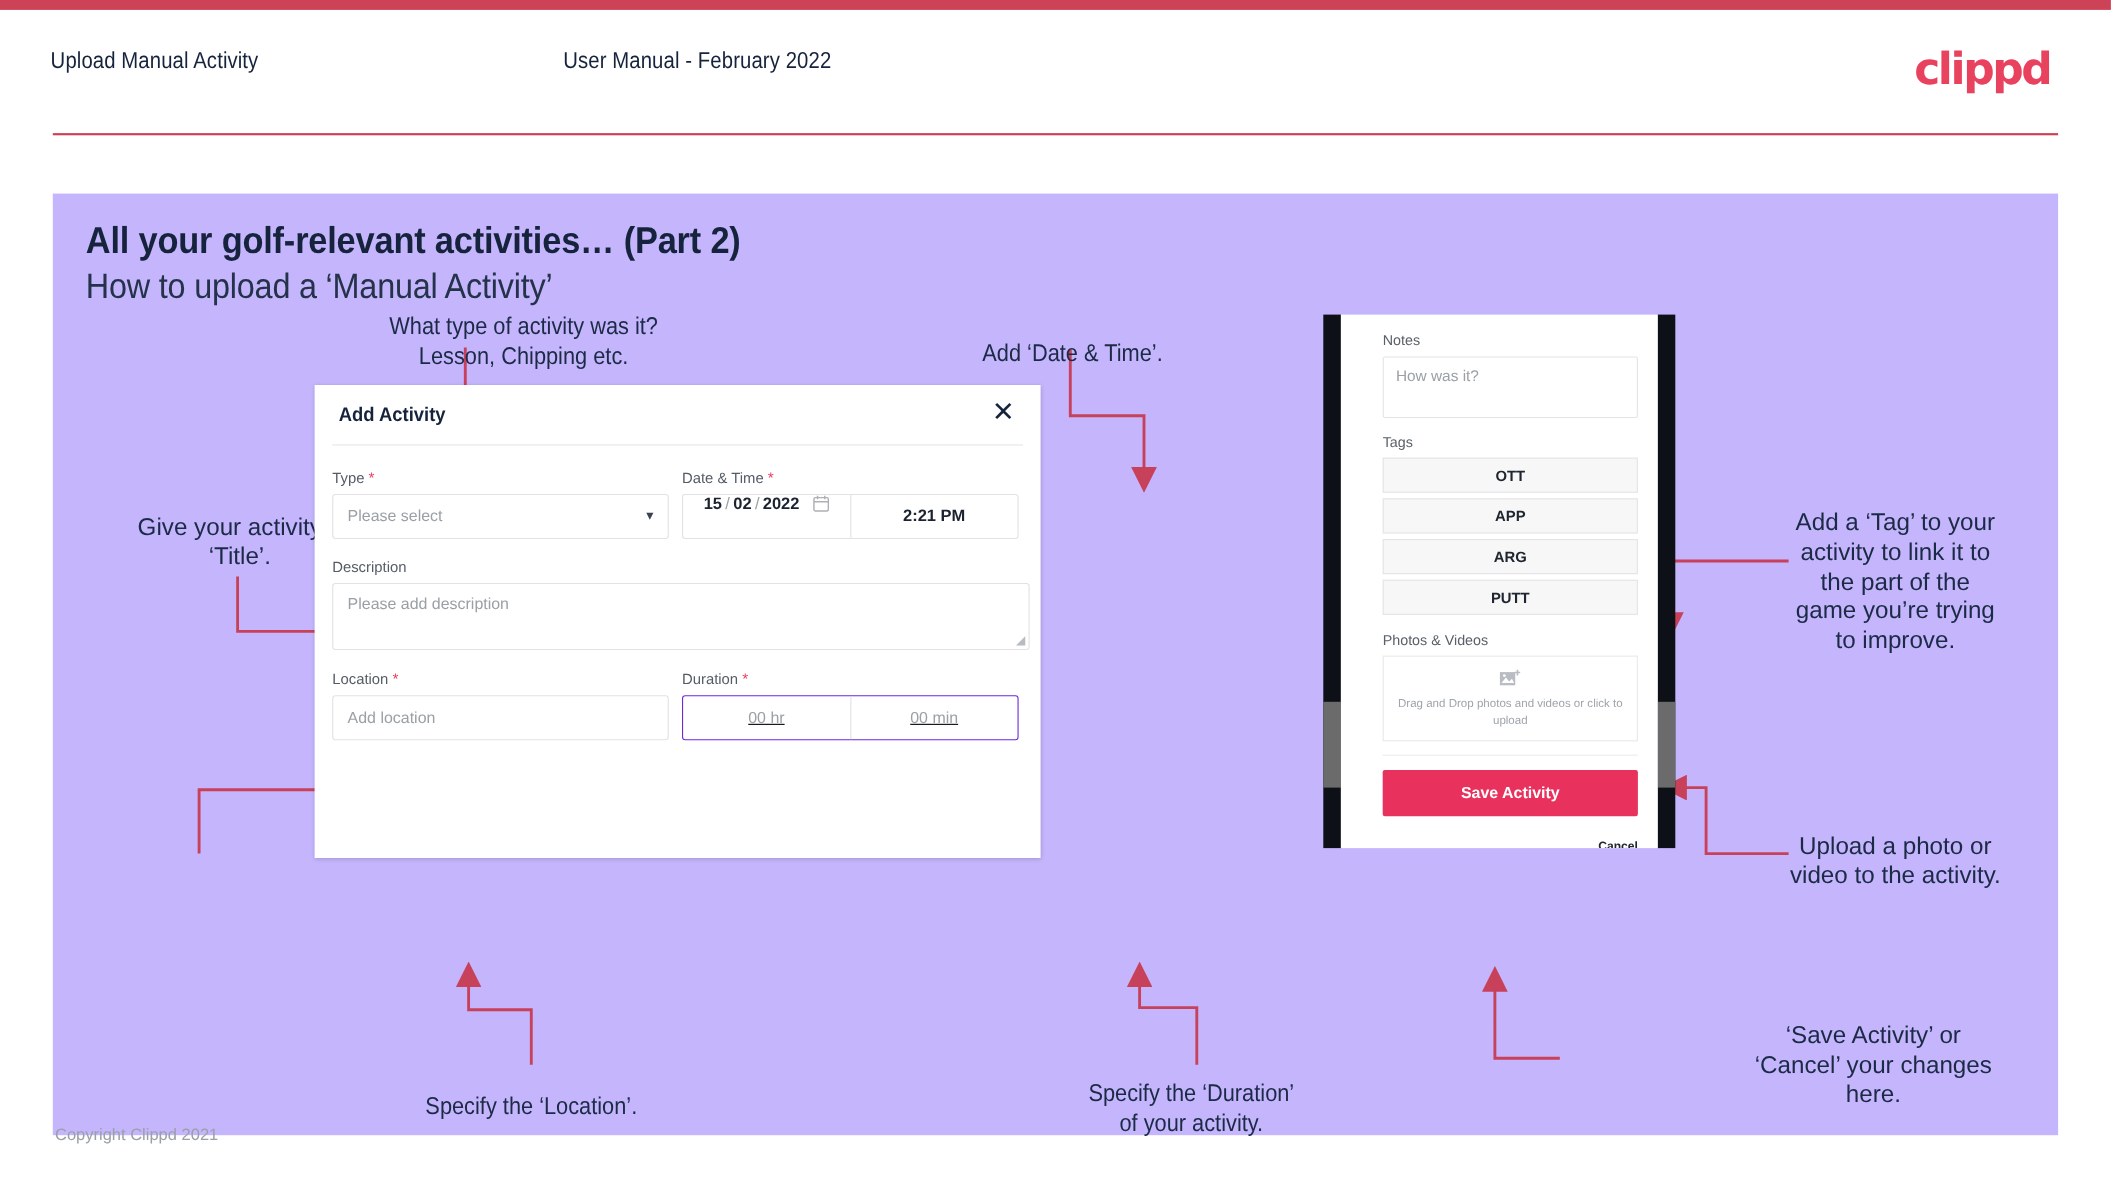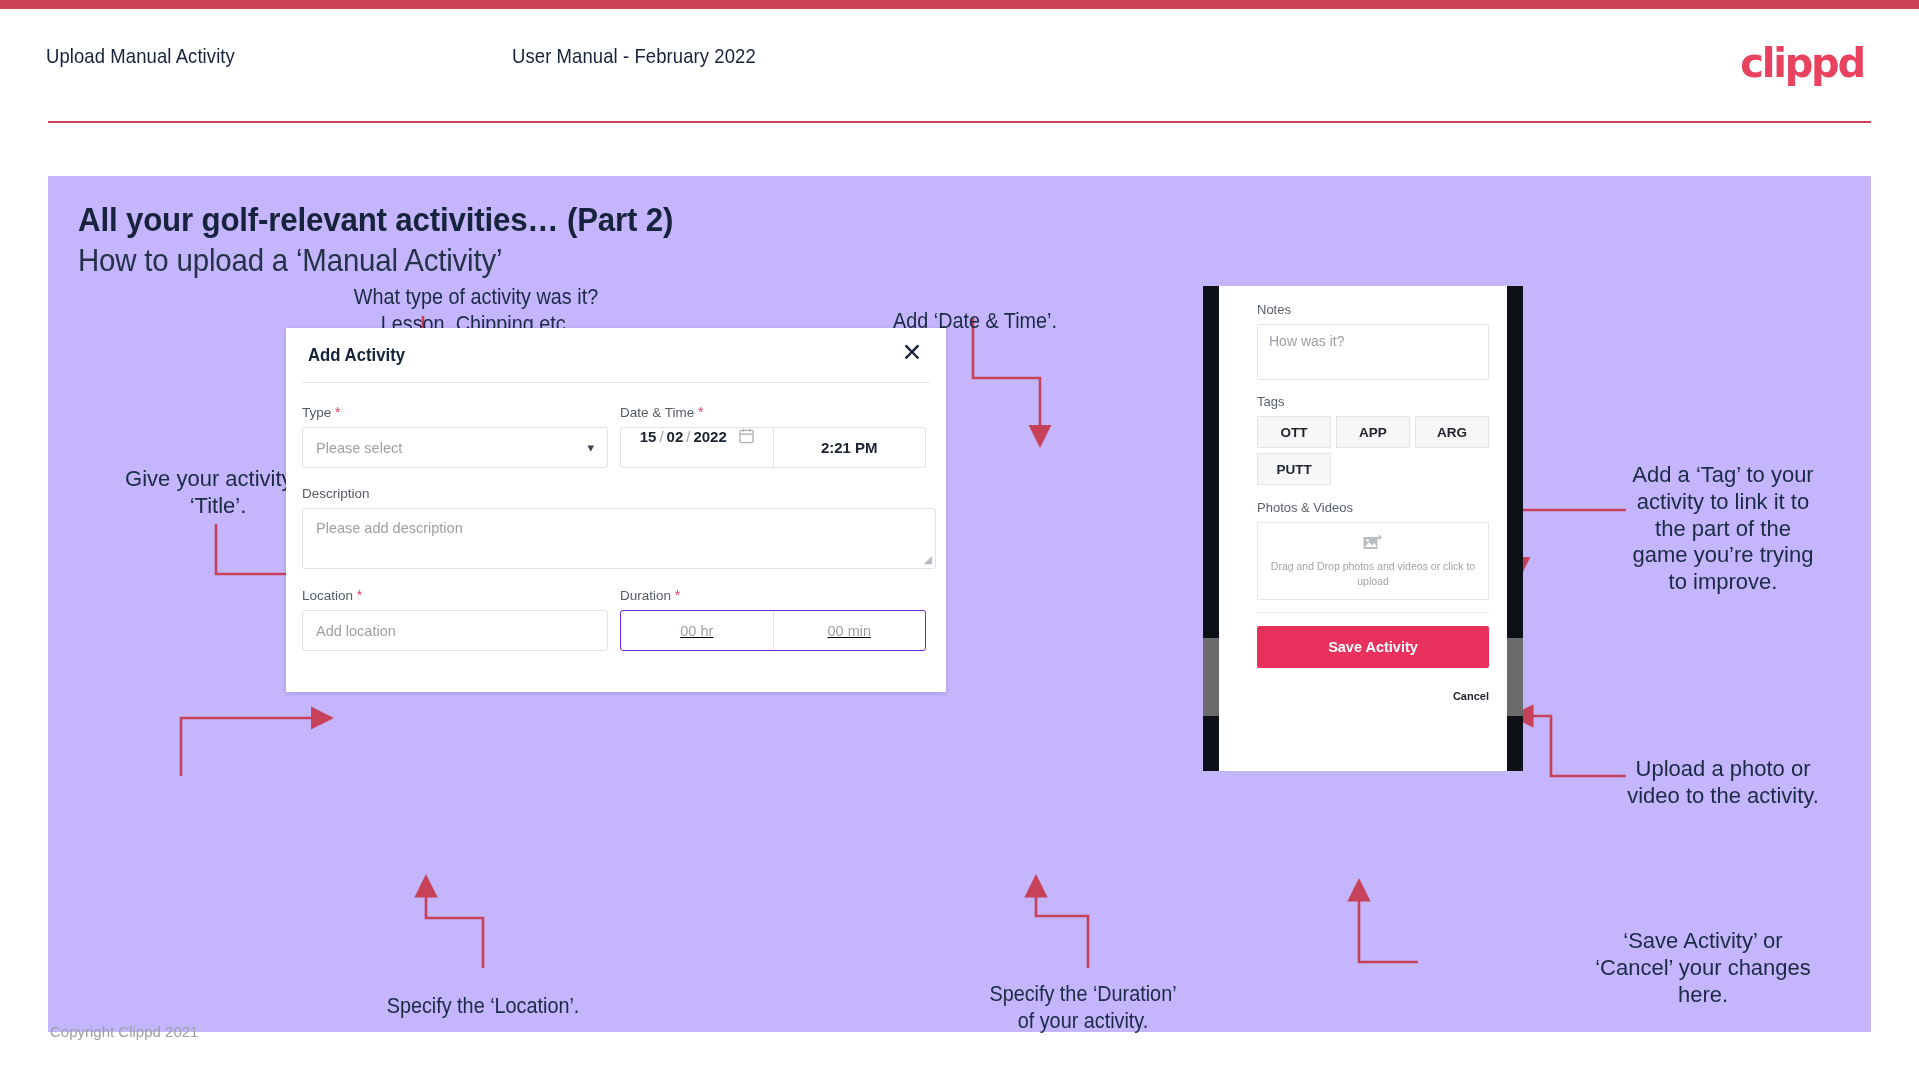--- a/index.html
+++ b/index.html
@@ -74,22 +74,22 @@
   .anno.narrow {
     font-family: "Liberation Sans Narrow","Liberation Sans", sans-serif;
     transform: scaleX(.9); transform-origin: center top;
   }
 
   
   .connectors { position: absolute; left: 0; top: 0; width: 1823px; height: 856px; pointer-events: none; }
 
   
   .dialog {
-    position: absolute; left: 238px; top: 152px;
-    width: 660px; height: 364px;
+    position: absolute; left: 238px; top: 174px;
+    width: 660px; height: 430px;
     background: #ffffff;
     box-shadow: 0 1px 4px rgba(0,0,0,.18);
   }
   .dlg-head {
     position: relative; height: 54px;
     display: flex; align-items: center; padding: 0 22px;
   }
   .dlg-title {
     font-family: "Liberation Sans Narrow","Liberation Sans", sans-serif;
     font-size: 18px; font-weight: bold; color: #16233c;
@@ -175,21 +175,21 @@
     position: absolute; left: 16px; top: 0; width: 288px; height: 485px;
     background: #ffffff; overflow: hidden; padding-left: 20px;
   }
   .ph-pad { padding: 16px 18px 0 18px; }
   .ph-label { font-size: 13px; color: #5a6068; margin-bottom: 7px; font-family: "Liberation Sans", sans-serif; }
   .ph-notes {
     height: 56px; border: 1px solid #e4e4e6; border-radius: 2px;
     padding: 8px 11px; font-size: 14px; color: #9aa0a6;
     font-family: "Liberation Sans", sans-serif;
   }
-  .tags-grid { display: grid; grid-template-columns: 1fr 1fr 1fr; gap: 5px; }
+  .tags-grid { display: grid; grid-template-columns: 1fr; gap: 5px; }
   .tag-btn {
     height: 32px; border: 1px solid #e4e4e6; background: #f7f7f8;
     display: flex; align-items: center; justify-content: center;
     font-size: 13.5px; font-weight: bold; color: #20262f; cursor: pointer;
     font-family: "Liberation Sans", sans-serif;
   }
   .dropzone {
     border: 1px solid #e9e9eb; height: 78px;
     display: flex; flex-direction: column; align-items: center; justify-content: center;
     gap: 7px; cursor: pointer;

